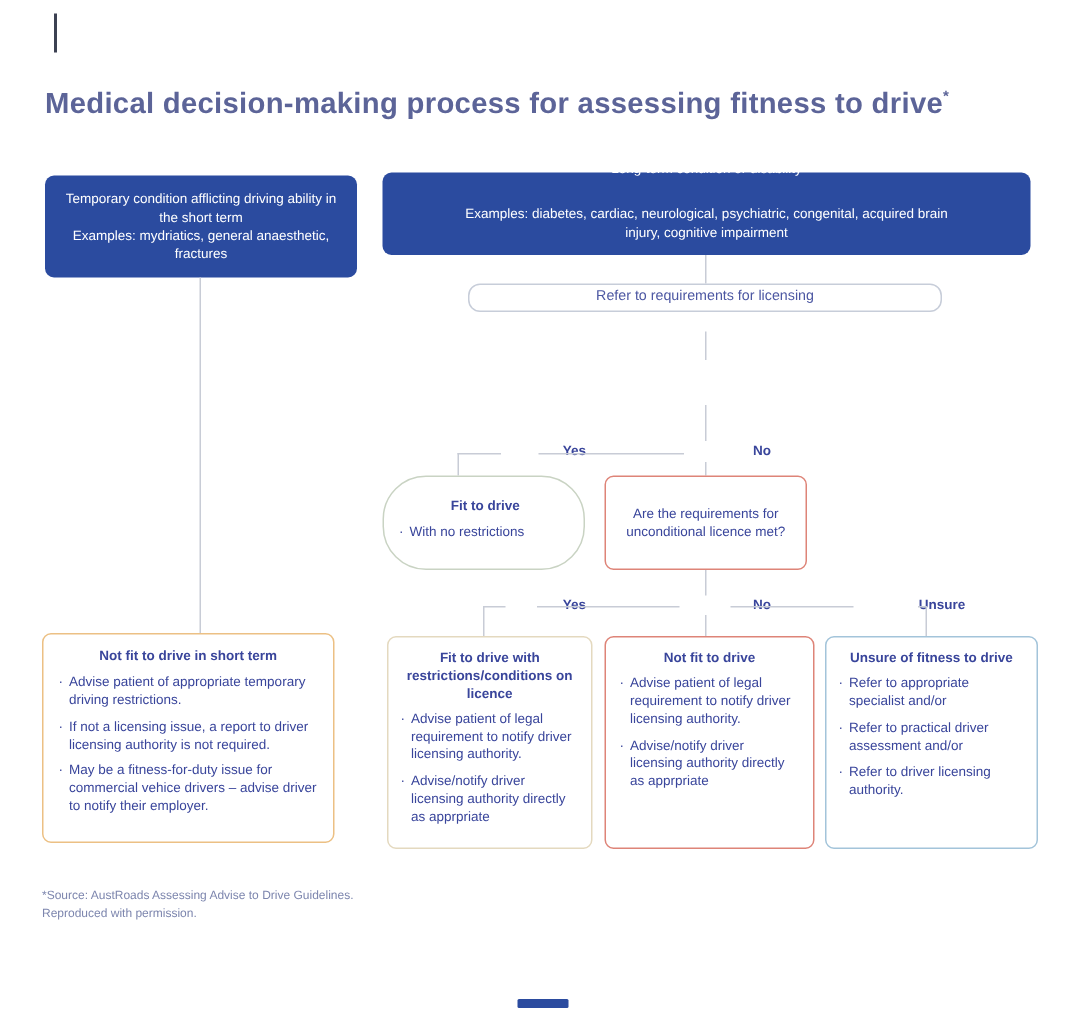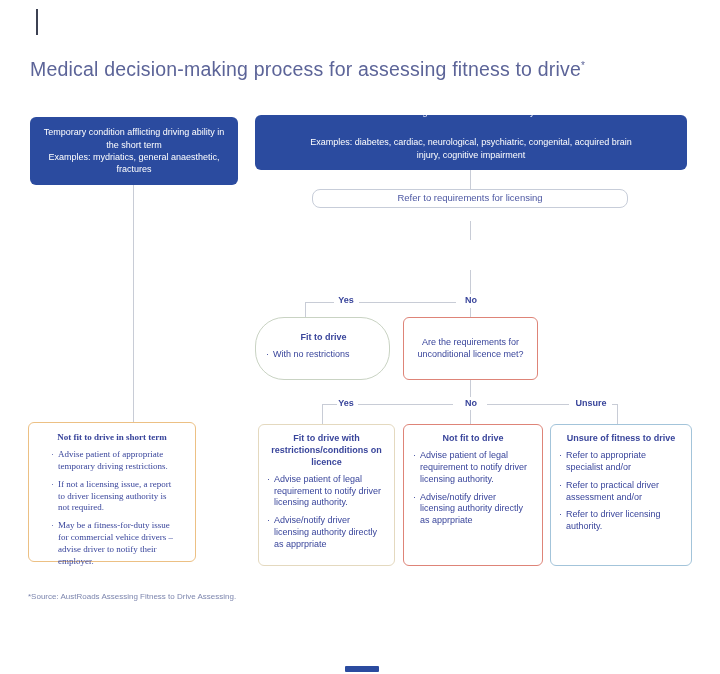--- a/index.html
+++ b/index.html
@@ -1,19 +1,19 @@
 <!DOCTYPE html>
 <html style="--primary-blue: #2b4b9f; --text-blue: #39459b; --title-blue: #5c6498; --connector-gray: #c8ccd6; --border-neutral: #c7cdd9; --border-sage: #c9d3c3; --border-salmon: #de8478; --border-orange: #ecc084; --border-cream: #e4d9bf; --border-lightblue: #a3c4da;"><head>
 <meta charset="utf-8">
 <style>
   html,body{margin:0;padding:0;background:#fff;width:720px;height:674px;overflow:hidden;}
   body{font-family:"Liberation Sans","DejaVu Sans",sans-serif;}
   .canvas{position:relative;width:720px;height:674px;background:#fff;}
 
-  .title{position:absolute;left:30px;top:58px;margin:0;font-size:19.5px;font-weight:400;
+  .title{position:absolute;left:30px;top:58px;margin:0;font-size:19.5px;font-weight:700;
          letter-spacing:.2px;color:var(--title-blue,#5c6498);}
   .title sup{font-size:10px;}
 
   .box-blue{position:absolute;background:var(--primary-blue,#2b4b9f);color:#fff;border-radius:6px;
             display:flex;flex-direction:column;justify-content:center;text-align:center;
             font-size:9px;line-height:1.38;box-sizing:border-box;}
   .box-blue .b-title{font-weight:normal;}
 
   .bar-blue{position:absolute;background:var(--primary-blue,#2b4b9f);color:#fff;border-radius:4px;
             display:flex;align-items:center;justify-content:center;font-size:9.5px;box-sizing:border-box;}
@@ -23,21 +23,21 @@
   .centered{display:flex;flex-direction:column;align-items:center;justify-content:center;text-align:center;}
 
   .ob-title{font-weight:bold;text-align:center;margin:0 0 5px 0;}
   .bullets{text-align:left;}
   .bullet-item{display:flex;gap:4px;margin-bottom:6px;}
   .bullet-item .dot{flex:0 0 auto;line-height:1.32;}
   .bullet-item:last-child{margin-bottom:0;}
 
   .ln{position:absolute;background:var(--connector-gray,#c8ccd6);}
   .lbl{position:absolute;transform:translateX(-50%);font-size:9px;font-weight:bold;
-       color:var(--text-blue,#39459b);line-height:11px;background:#fff;padding:0 2px;white-space:nowrap;}
+       color:var(--text-blue,#39459b);line-height:11px;background:#fff;padding:0 2px;white-space:nowrap;margin-left:37px;}
 
   .footnote{position:absolute;left:28px;top:591px;font-size:8px;line-height:1.45;color:#7d86ae;}
 
   .bottom-bar{position:absolute;left:345px;top:666px;width:34px;height:6px;border-radius:1px;
               background:var(--primary-blue,#2b4b9f);}
   .top-tick{position:absolute;left:36px;top:9px;width:2px;height:26px;background:#3c4152;}
 
   .ex-narrow{max-width:345px;margin:18px auto;}
 </style>
 </head>
@@ -97,21 +97,21 @@
   <i class="ln" style="left:322px;top:404px;width:15px;height:1px;"></i>
   <i class="ln" style="left:358px;top:404px;width:95px;height:1px;"></i>
   <i class="ln" style="left:487px;top:404px;width:82px;height:1px;"></i>
   <i class="ln" style="left:612px;top:404px;width:6px;height:1px;"></i>
   <i class="ln" style="left:322px;top:404px;width:1px;height:20px;"></i>
   <i class="ln" style="left:617px;top:404px;width:1px;height:20px;"></i>
   <i class="ln" style="left:470px;top:410px;width:1px;height:14px;"></i>
 
   <i class="ln" style="left:133px;top:185px;width:1px;height:237px;"></i>
 
-  <div class="outline-box" style="left:28px;top:422px;width:168px;height:140px;border-color:var(--border-orange,#ecc084);padding:9px 22px;font-family:Liberation Serif, serif;">
+  <div class="outline-box" style="left:28px;top:422px;width:195px;height:140px;border-color:var(--border-orange,#ecc084);padding:9px 10px;">
     <div class="ob-title">Not fit to drive in short term</div>
     <div class="bullets">
         <div class="bullet-item">
           <span class="dot">·</span>
           <span>Advise patient of appropriate temporary driving restrictions.</span>
         </div>
         <div class="bullet-item">
           <span class="dot">·</span>
           <span>If not a licensing issue, a report to driver licensing authority is not required.</span>
         </div>
@@ -162,18 +162,19 @@
           <span>Refer to practical driver assessment and/or</span>
         </div>
         <div class="bullet-item">
           <span class="dot">·</span>
           <span>Refer to driver licensing authority.</span>
         </div>
       </div>
   </div>
 
   <div class="footnote">
-    <div>*Source: AustRoads Assessing Fitness to Drive Assessing.</div>
+    <div>*Source: AustRoads Assessing Advise to Drive Guidelines.</div>
+    <div>Reproduced with permission.</div>
   </div>
 
   <div class="bottom-bar"></div>
 
 </div>
 
 </body></html>

